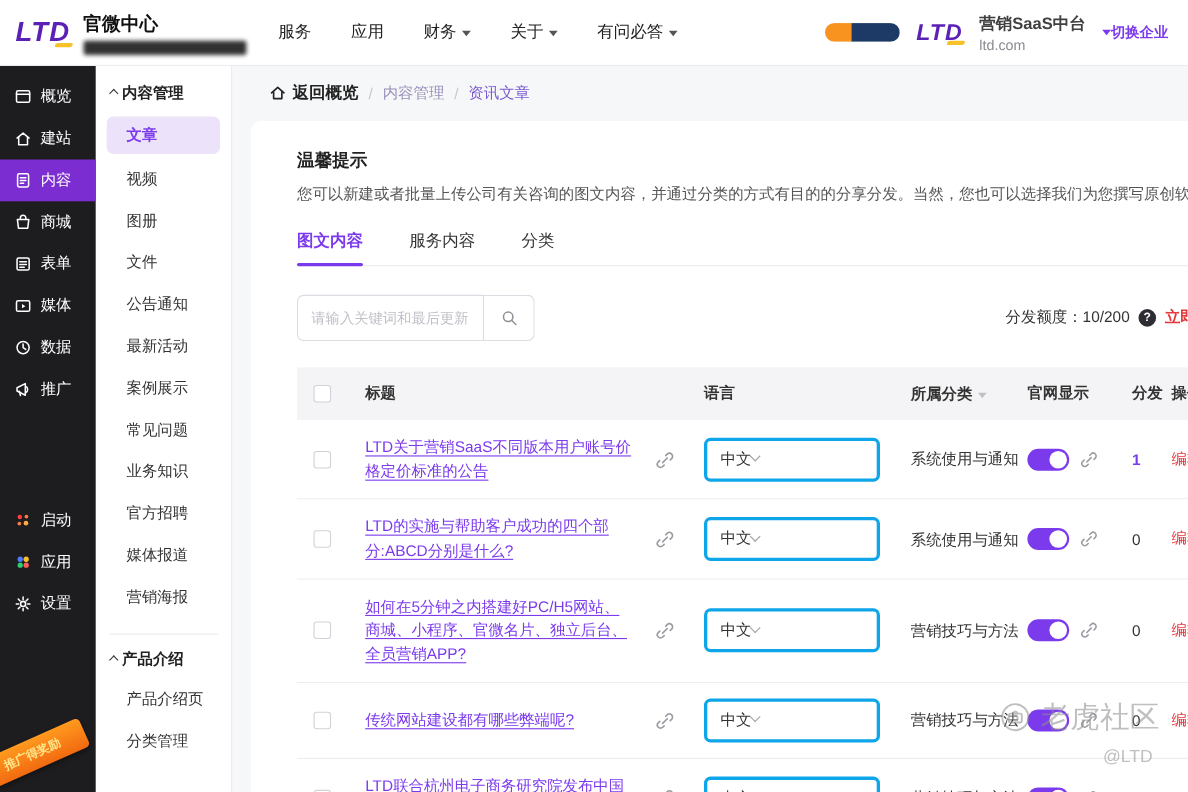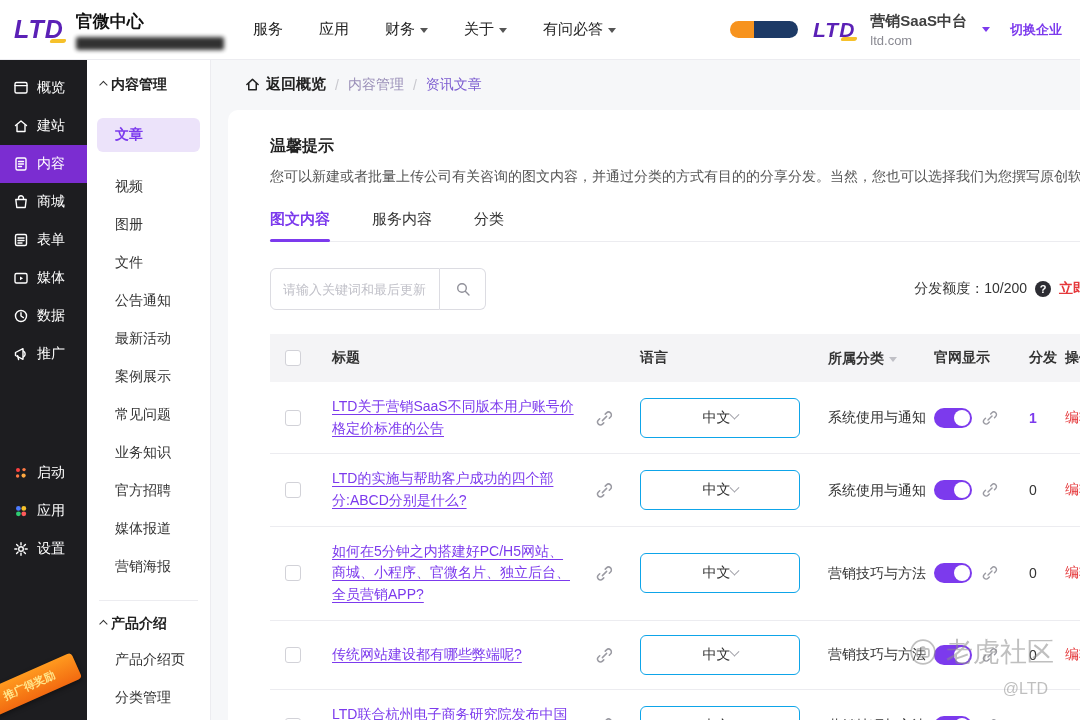--- a/index.html
+++ b/index.html
@@ -21,37 +21,37 @@
   .redacted { width: 148px; height: 13px; background: #151515; opacity: .88; border-radius: 2px; margin-top: 4px; filter: blur(2px); }
   .topnav { display: flex; align-items: center; gap: 36px; margin-left: 14px; }
   .topnav .nav-item { font-size: 15px; color: #222; cursor: pointer; white-space: nowrap; }
   .tri-down { display: inline-block; width: 0; height: 0; border: 4px solid transparent; border-top: 5px solid #555; margin-left: 5px; transform: translateY(3px); }
   .topbar-right { margin-left: auto; display: flex; align-items: center; gap: 15px; }
   .cert-badge { display: flex; height: 17px; border-radius: 9px; overflow: hidden; cursor: pointer; }
   .cert-badge .seg1 { width: 24px; background: #f7931e; }
   .cert-badge .seg2 { width: 44px; background: #1d3a66; }
   .platform-text .pt1 { font-size: 15px; font-weight: bold; color: #404040; }
   .platform-text .pt2 { font-size: 13px; color: #8a8a92; margin-top: 2px; }
-  .switch-company { display: flex; align-items: center; gap: 20px; color: #7c3aed; font-size: 13px; font-weight: bold; cursor: pointer; white-space: nowrap; justify-content: center; }
+  .switch-company { display: flex; align-items: center; gap: 0; color: #7c3aed; font-size: 13px; font-weight: bold; cursor: pointer; white-space: nowrap; justify-content: center; }
   .tri-down.purple { border-top-color: #7c3aed; margin-left: 0; transform: translateY(2px); }
 
   
   .sidebar { position: absolute; top: 60px; left: 0; width: 87px; bottom: 0; background: #1d1d20; z-index: 30; padding-top: 9px; }
   .side-item { height: 38px; display: flex; align-items: center; padding-left: 13px; gap: 8px; color: #fff; font-size: 14px; cursor: pointer; }
   .side-item.active { background: #7b2dd1; }
   .side-spacer { height: 81px; }
   .ribbon { position: absolute; bottom: 20px; left: -22px; transform: rotate(-24deg); background: linear-gradient(180deg, #ff9a1f, #f26a10);
             color: #ffe58a; font-size: 11px; font-weight: bold; padding: 6px 24px 7px; border-radius: 4px; box-shadow: 0 2px 5px rgba(0,0,0,.4); white-space: nowrap; }
 
   
   .submenu { position: absolute; top: 60px; left: 87px; width: 124px; bottom: 0; background: #fff; border-right: 1px solid #ececf0; z-index: 20; padding-top: 8px; }
   .group-title { display: flex; align-items: center; gap: 6px; font-size: 14px; font-weight: bold; color: #222; padding: 8px 0 8px 12px; cursor: pointer; }
   .chev-up { display: inline-block; width: 6px; height: 6px; border-right: 1.6px solid #333; border-bottom: 1.6px solid #333; transform: rotate(-135deg) translate(-1px, 1px); }
   .sub-item { display: flex; align-items: center; height: 38px; padding-left: 28px; font-size: 14px; color: #333; cursor: pointer; }
-  .sub-item.active { background: #ece3fa; color: #7c3aed; margin: 16px 10px; height: 34px; padding-left: 18px; border-radius: 6px; font-weight: bold; }
+  .sub-item.active { background: #ece3fa; color: #7c3aed; margin: 4px 10px; height: 34px; padding-left: 18px; border-radius: 6px; font-weight: bold; }
   .sub-divider { height: 1px; background: #ececf0; margin: 14px 12px 6px; }
 
   
   .main { position: absolute; top: 60px; left: 211px; right: 0; bottom: 0; background: #f6f7f9; overflow: hidden; }
   .breadcrumb { display: flex; align-items: center; gap: 9px; padding: 15px 0 0 34px; font-size: 14px; }
   .breadcrumb .home { display: flex; align-items: center; gap: 6px; color: #222; font-weight: bold; font-size: 15px; cursor: pointer; }
   .breadcrumb .sep { color: #c8c8ce; }
   .breadcrumb .crumb { color: #9a8fb8; cursor: pointer; }
   .breadcrumb .crumb.current { color: #7c5cd0; }
 
@@ -79,21 +79,21 @@
   .c-check { width: 46px; flex: none; display: flex; justify-content: center; align-items: center; }
   .c-title { width: 268px; flex: none; padding: 0 10px 0 16px; }
   .c-link { width: 40px; flex: none; text-align: center; color: #9a9aa2; }
   .c-lang { width: 190px; flex: none; padding-left: 16px; }
   .c-cat { width: 120px; flex: none; padding-left: 14px; line-height: 1.5; color: #333; }
   .c-display { width: 95px; flex: none; display: flex; align-items: center; gap: 10px; color: #9a9aa2; }
   .c-count { width: 34px; flex: none; color: #333; }
   .c-action { width: 90px; flex: none; padding-left: 2px; white-space: nowrap; }
   input[type="checkbox"] { appearance: none; -webkit-appearance: none; width: 16px; height: 16px; border: 1px solid #d2d2d8; border-radius: 3px; background: #fff; cursor: pointer; }
   .title-link { color: #7c3aed; text-decoration: underline; text-underline-offset: 3px; line-height: 1.55; cursor: pointer; display: inline-block; }
-  .select { width: 160px; height: 40px; border: 1px solid #0ea5e9; border-radius: 6px; display: flex; align-items: center; justify-content: center; padding: 0 12px; color: #333; cursor: pointer; background: #fff; }
+  .select { width: 160px; height: 40px; border: 3px solid #0ea5e9; border-radius: 6px; display: flex; align-items: center; justify-content: flex-start; padding: 0 12px; color: #333; cursor: pointer; background: #fff; }
   .chev-down { display: inline-block; width: 7px; height: 7px; border-right: 1.6px solid #a0a0a8; border-bottom: 1.6px solid #a0a0a8; transform: rotate(45deg) translate(-2px, -2px); }
   .toggle { width: 38px; height: 20px; border-radius: 10px; background: #7c3aed; position: relative; flex: none; cursor: pointer; display: inline-block; }
   .toggle .knob { position: absolute; top: 2px; right: 2px; width: 16px; height: 16px; border-radius: 50%; background: #fff; }
   .count-hot { color: #7c3aed; font-weight: bold; }
   .action-link { color: #e5383b; cursor: pointer; margin-right: 10px; }
   .sort-caret { border-top-color: #c0c0c6; }
 
   
   .watermark { position: absolute; right: 26px; bottom: 22px; z-index: 50; opacity: .55; color: #8c8c8c; text-align: right; pointer-events: none; }
   .wm-line1 { display: flex; align-items: center; gap: 9px; font-size: 27px; justify-content: flex-end; }

